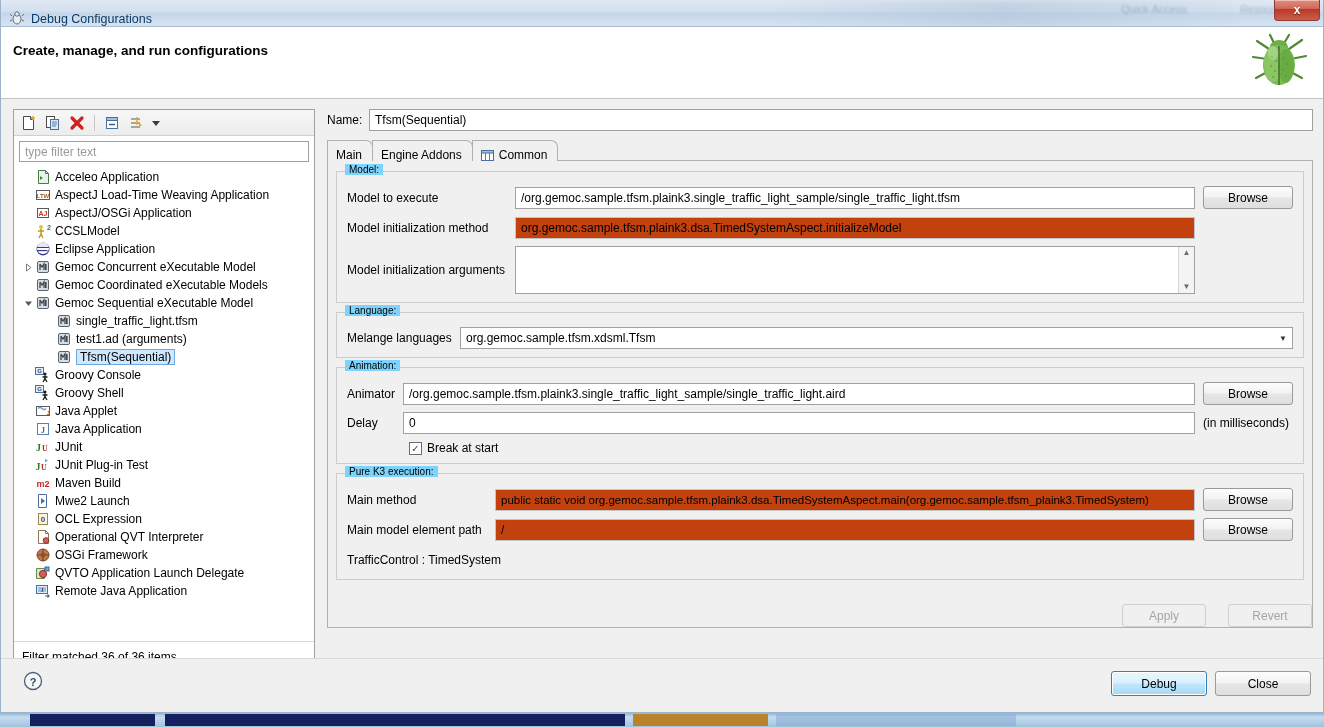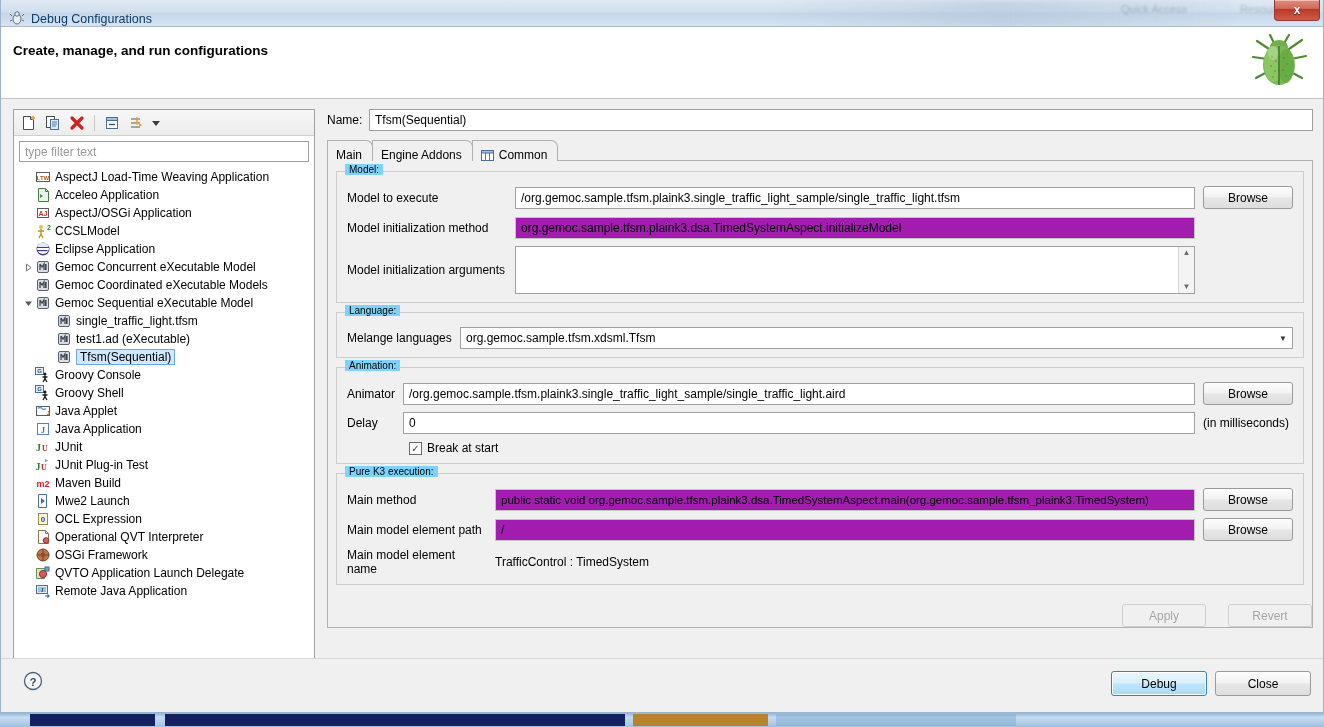--- a/index.html
+++ b/index.html
@@ -283,21 +283,21 @@
     height: 22px;
     border: 1px solid #a0a0a0;
     background: #fff;
     padding: 0 5px;
     font-size: 12px;
     line-height: 20px;
     flex: 1;
     overflow: hidden;
     white-space: nowrap;
   }
-  .fin.ro { background: #a21caf; border-color: #c4c4c4; }
+  .fin.ro { background: #c2410c; border-color: #c4c4c4; }
   .btn {
     height: 23px;
     min-width: 90px;
     margin-left: 8px;
     border: 1px solid #9a9a9a;
     border-radius: 3px;
     background: linear-gradient(to bottom,#fdfdfd 0%,#f2f2f2 48%,#e6e6e6 52%,#dedede 100%);
     font-size: 12px;
     display: flex; align-items: center; justify-content: center;
     cursor: pointer;
@@ -522,36 +522,36 @@
 
       <div id="filter-box">
         <span>type filter text</span>
       </div>
 
       <div id="tree">
           <div class="tnode indent1">
             <span class="twist"></span>
             <span class="ticon">
               <svg width="16" height="16" viewBox="0 0 16 16">
-                <rect x="1.5" y="3.5" width="13" height="9" fill="#fff" stroke="#5a5a5a"></rect>
-                <text x="8" y="10.6" text-anchor="middle" font-size="6" font-family="Liberation Sans, sans-serif" fill="#b05a1a" font-weight="bold">LTW</text>
-              </svg>
-            </span>
-            <span class="tlabel">AspectJ Load-Time Weaving Application</span>
-          </div>
-          <div class="tnode indent1">
-            <span class="twist"></span>
-            <span class="ticon">
-              <svg width="16" height="16" viewBox="0 0 16 16">
                 <path d="M3.5,1.5 h7 l3,3 v10 h-10 z" fill="#eaf3ea" stroke="#4a7a4a"></path>
                 <path d="M10.5,1.5 v3 h3" fill="none" stroke="#4a7a4a"></path>
                 <path d="M5,11 l3,-2 l-3,-2 z" fill="#3f8f3f"></path>
               </svg>
             </span>
             <span class="tlabel">Acceleo Application</span>
+          </div>
+          <div class="tnode indent1">
+            <span class="twist"></span>
+            <span class="ticon">
+              <svg width="16" height="16" viewBox="0 0 16 16">
+                <rect x="1.5" y="3.5" width="13" height="9" fill="#fff" stroke="#5a5a5a"></rect>
+                <text x="8" y="10.6" text-anchor="middle" font-size="6" font-family="Liberation Sans, sans-serif" fill="#b05a1a" font-weight="bold">LTW</text>
+              </svg>
+            </span>
+            <span class="tlabel">AspectJ Load-Time Weaving Application</span>
           </div>
           <div class="tnode indent1">
             <span class="twist"></span>
             <span class="ticon">
               <svg width="16" height="16" viewBox="0 0 16 16">
                 <rect x="2.5" y="3.5" width="11" height="9" fill="#fff" stroke="#5a5a5a"></rect>
                 <text x="8" y="10.8" text-anchor="middle" font-size="7" font-family="Liberation Sans, sans-serif" fill="#cc3322" font-weight="bold">AJ</text>
               </svg>
             </span>
             <span class="tlabel">AspectJ/OSGi Application</span>
@@ -633,21 +633,21 @@
           </div>
           <div class="tnode indent2">
             <span class="twist"></span>
             <span class="ticon">
               <svg width="16" height="16" viewBox="0 0 16 16">
                 <rect x="2.5" y="2.5" width="11" height="11" rx="1.5" fill="#d9dde3" stroke="#5a6470"></rect>
                 <path d="M5,5 v6 M5,5 l2,3 l2,-3 v6" stroke="#3c4650" stroke-width="1.3" fill="none"></path>
                 <rect x="10" y="5" width="1.6" height="6" fill="#3c4650"></rect>
               </svg>
             </span>
-            <span class="tlabel">test1.ad (eXecutable)</span>
+            <span class="tlabel">test1.ad (arguments)</span>
           </div>
           <div class="tnode indent2 sel">
             <span class="twist"></span>
             <span class="ticon">
               <svg width="16" height="16" viewBox="0 0 16 16">
                 <rect x="2.5" y="2.5" width="11" height="11" rx="1.5" fill="#d9dde3" stroke="#5a6470"></rect>
                 <path d="M5,5 v6 M5,5 l2,3 l2,-3 v6" stroke="#3c4650" stroke-width="1.3" fill="none"></path>
                 <rect x="10" y="5" width="1.6" height="6" fill="#3c4650"></rect>
               </svg>
             </span>
@@ -788,20 +788,21 @@
                 <rect x="1.5" y="2.5" width="11" height="8" fill="#e4ecf6" stroke="#4a6f9c"></rect>
                 <rect x="3" y="4" width="8" height="5" fill="#9fc0e0"></rect>
                 <text x="7" y="8.6" text-anchor="middle" font-size="5.5" font-family="Liberation Serif, serif" fill="#2a4a7a" font-weight="bold">J</text>
                 <path d="M10,13 h4 M12.5,11.5 l1.6,1.5 l-1.6,1.5" stroke="#3a6a98" stroke-width="1.1" fill="none"></path>
               </svg>
             </span>
             <span class="tlabel">Remote Java Application</span>
           </div>
         </div>
 
+      <div id="tree-status">Filter matched 36 of 36 items</div>
     </div>
 
     <div id="right-panel">
 
       <div id="name-row">
         <div class="lbl">Name:</div>
         <div id="name-input">Tfsm(Sequential)</div>
       </div>
 
       <div id="tabs">
@@ -894,21 +895,20 @@
             <div class="btn">Browse</div>
           </div>
 
           <div class="frow">
             <div class="flabel" style="width:148px">Main model element path</div>
             <div class="fin ro">/</div>
             <div class="btn">Browse</div>
           </div>
 
           <div class="frow">
-            <div class="flabel" style="width:148px">Main model element name</div>
             <div class="statictext" style="flex:1">TrafficControl : TimedSystem</div>
             <div class="btn" style="visibility:hidden"></div>
           </div>
         </div>
 
         <div id="apply-row">
           <div class="btn disabled">Apply</div>
           <div class="btn disabled">Revert</div>
         </div>
       </div>

